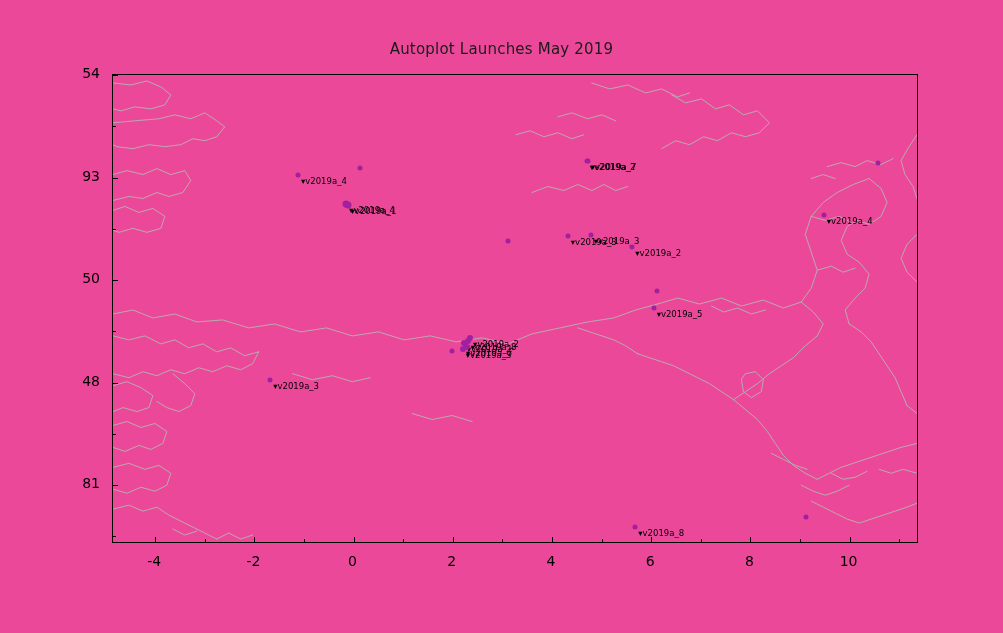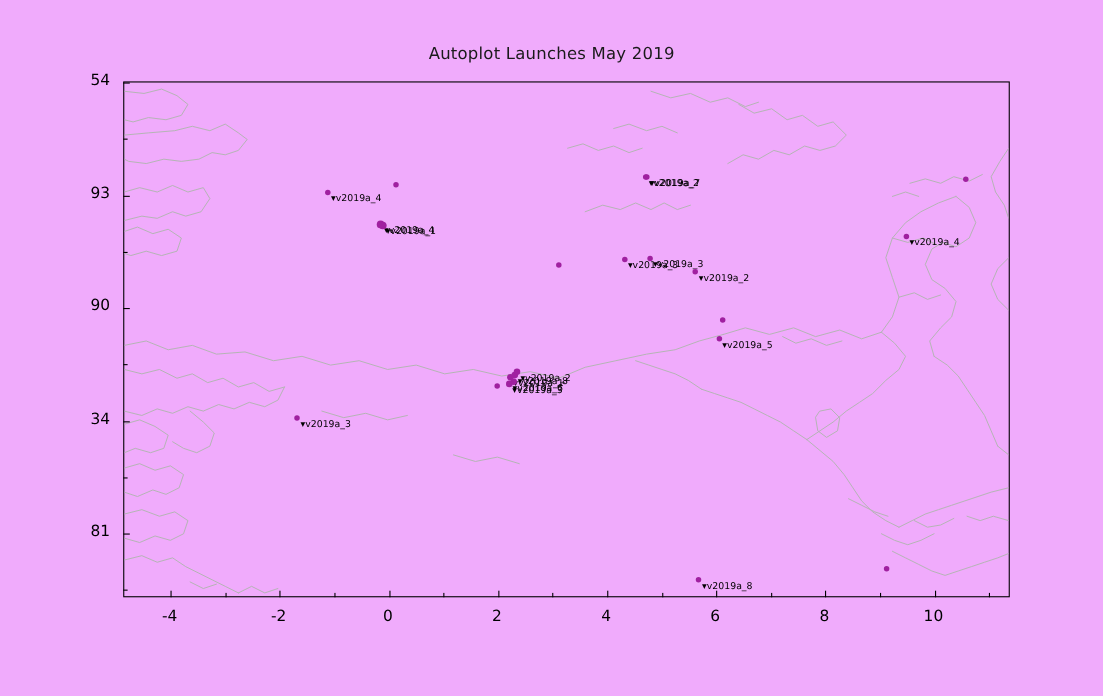--- a/index.html
+++ b/index.html
@@ -1,19 +1,19 @@
 <!DOCTYPE html>
 <html><head>
 <meta charset="utf-8">
 <style>
   html,body{margin:0;padding:0;background:#ffffff;}
   body{width:1003px;height:633px;position:relative;overflow:hidden;
        font-family:"DejaVu Sans",sans-serif;color:#000;}
 
-  #figure{position:absolute;left:0;top:0;width:1003px;height:633px;background:#f0abfc;}
+  #figure{position:absolute;left:0;top:0;width:1003px;height:633px;background:#ec4899;}
 
   
   #plot-title{position:absolute;left:0;top:40px;width:1003px;text-align:center;
               font-size:15px;color:#1a1a1a;letter-spacing:.2px;}
 
   
   #axes{position:absolute;left:112px;top:74px;width:806px;height:469px;
         border:1.4px solid #000;box-sizing:border-box;background:transparent;}
 
   #map-layer{position:absolute;left:0;top:0;width:100%;height:100%;overflow:hidden;}
@@ -218,24 +218,24 @@
       <div class="ticklabel-x" style="left: 352.56px;">0</div>
       <div class="ticklabel-x" style="left: 451.76px;">2</div>
       <div class="ticklabel-x" style="left: 550.96px;">4</div>
       <div class="ticklabel-x" style="left: 650.16px;">6</div>
       <div class="ticklabel-x" style="left: 749.36px;">8</div>
       <div class="ticklabel-x" style="left: 848.56px;">10</div>
       <div class="ticklabel-y" style="top: 484.055px;">
         <span>81</span>
       </div>
       <div class="ticklabel-y" style="top: 381.541px;">
-        <span>34</span>
+        <span>48</span>
       </div>
       <div class="ticklabel-y" style="top: 279.027px;">
-        <span>90</span>
+        <span>50</span>
       </div>
       <div class="ticklabel-y" style="top: 176.514px;">
         <span>93</span>
       </div>
       <div class="ticklabel-y" style="top: 74px;">
         <span>54</span>
       </div>
     </div>
 
 </div>

